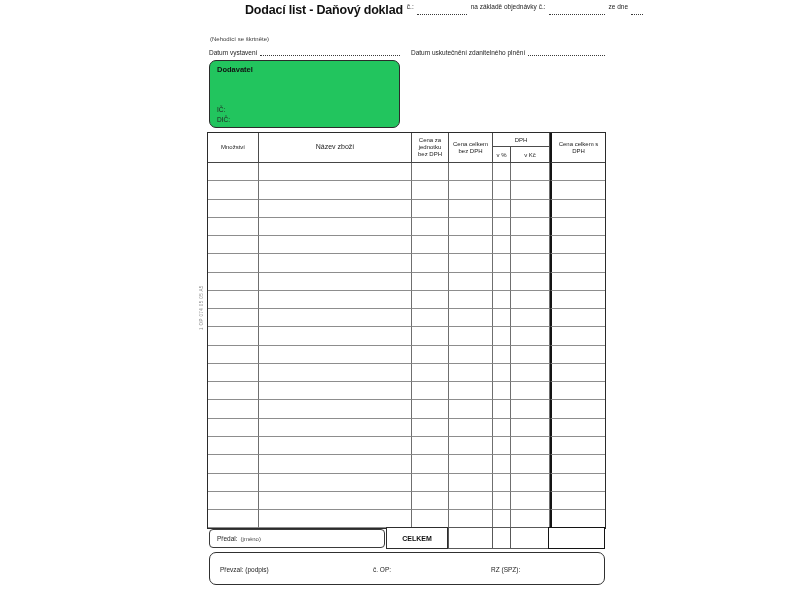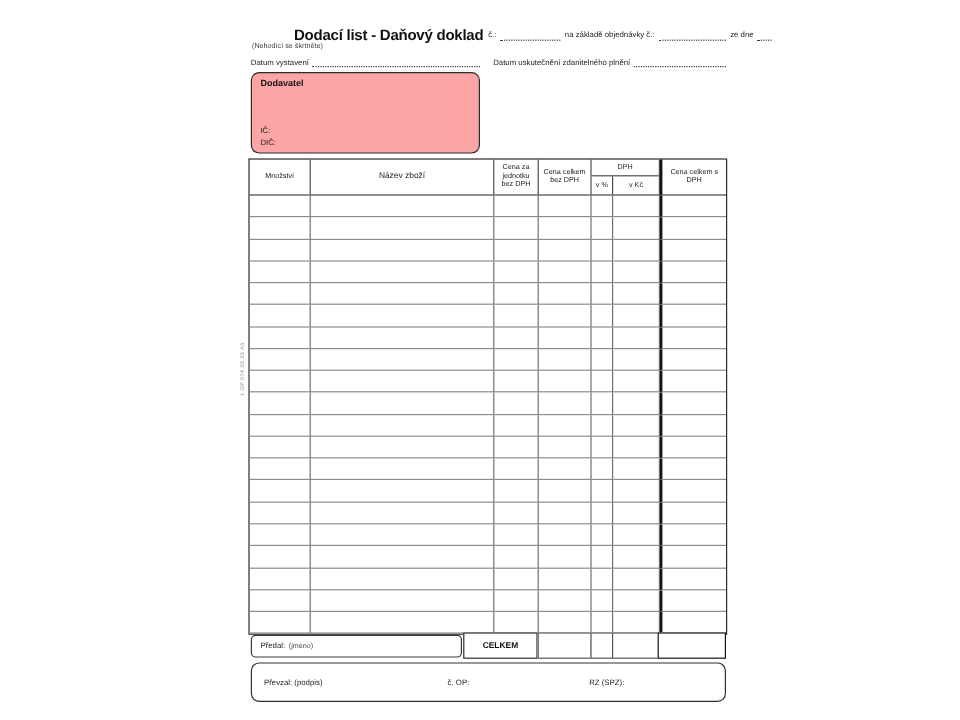--- a/index.html
+++ b/index.html
@@ -1,35 +1,35 @@
 <!DOCTYPE html>
 <html><head>
 <meta charset="utf-8">
 <style>
   html,body{margin:0;padding:0;background:#fff;}
   #canvas{
     position:relative;width:800px;height:600px;background:#ffffff;overflow:hidden;
     font-family:"Liberation Sans","DejaVu Sans",sans-serif;color:#1c1c1c;
   }
   
-  .title-row{position:absolute;left:209px;top:22px;width:398px;display:flex;align-items:center;padding-left:36px;}
+  .title-row{position:absolute;left:209px;top:3px;width:398px;display:flex;align-items:flex-start;padding-left:36px;}
   .title-main{font-weight:bold;font-size:12.5px;letter-spacing:-0.2px;white-space:nowrap;color:#111;}
   .tsmall{font-size:6.5px;color:#222;white-space:nowrap;margin:0 3px 0 4px;}
   .dots{border-bottom:1px dotted #3a3a3a;align-self:flex-end;margin-bottom:2px;height:6px;}
   .d1{width:50px;} .d2{width:56px;} .d3{flex:1;}
   .subnote{position:absolute;left:210px;top:36px;font-size:6px;color:#3c3c3c;}
   
   .date-row{position:absolute;left:209px;top:49px;width:396px;display:flex;}
   .date-half{display:flex;align-items:baseline;}
   .dh-left{width:191px;}
   .dh-right{flex:1;margin-left:11px;}
   .date-label{font-size:6.5px;white-space:nowrap;margin-right:3px;}
   .date-half .dots{flex:1;}
   
-  .party-box{position:absolute;top:60px;height:68px;border:1.5px solid #2b2b2b;border-radius:7px;box-sizing:border-box;background:#fca5a5;}
+  .party-box{position:absolute;top:60px;height:68px;border:1.5px solid #2b2b2b;border-radius:7px;box-sizing:border-box;background:#22c55e;}
   .box-supplier{left:209px;width:191px;}
   .box-customer{left:410px;width:195px;}
   .party-label{position:absolute;left:7px;top:4px;font-weight:bold;font-size:7.5px;color:#111;}
   .party-ids{position:absolute;left:7px;bottom:3px;font-size:6.5px;line-height:1.45;color:#222;}
   
   .ftable{
     position:absolute;left:207px;top:132px;width:397px;
     border:1.5px solid #2b2b2b;background:#fff;
     display:grid;
     grid-template-columns:51px 153px 37px 44px 18px 39px 55px;

